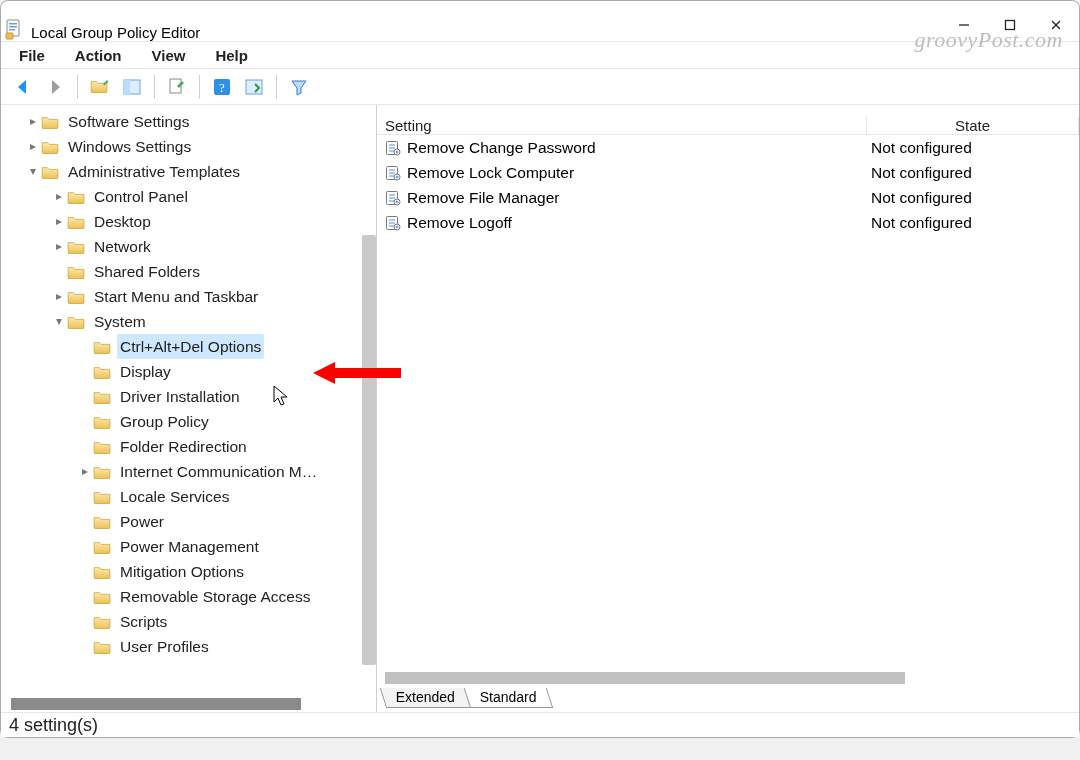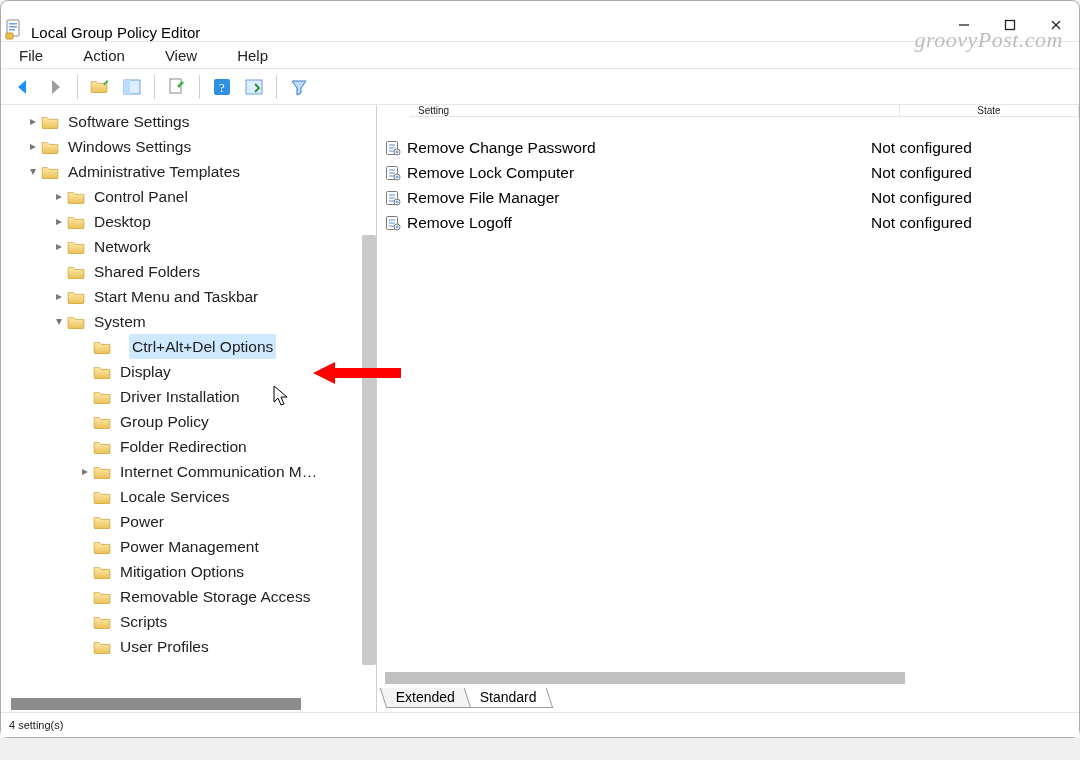--- a/index.html
+++ b/index.html
@@ -42,22 +42,22 @@
     font-family: Georgia, serif; font-style: italic;
     font-size: 22px; color:#bdbdbd; letter-spacing:.5px;
     pointer-events:none;
   }
   
   .menubar {
     height: 28px;
     border-top: 1px solid #e6e6e6;
     border-bottom: 1px solid #e6e6e6;
     display:flex; align-items:center;
-    gap: 36px; padding: 0 16px;
-    font-size: 15px; color:#222;
+    gap: 26px; padding: 0 16px;
+    font-size: 15px; color:#222;font-weight:bold;
   }
   .menuitem { padding: 2px 2px; }
   
   .toolbar {
     height: 36px;
     display:flex; align-items:center;
     padding: 0 8px; gap: 4px;
     border-bottom: 1px solid #e6e6e6;
   }
   .tb-sep { width:1px; height:24px; background:#d0d0d0; margin:0 4px; }
@@ -78,21 +78,21 @@
   .pane-left {
     width: 376px; position:relative;
     border-right:1px solid #d0d0d0;
     display:flex;flex-direction:column;
   }
   .tree-wrap { flex:1; overflow:hidden; position:relative; padding:4px 0 0 0;}
   .tree { font-size:15.5px; color:#222; line-height:25px; }
   .node { display:flex; align-items:center; white-space:nowrap; height:25px;}
   .twisty { width:14px; text-align:center; color:#777; font-size:12px; padding-right:2px;}
   .folder-icon { width:18px; height:14px; margin-right:6px; flex:0 0 18px;}
-  .node.selected .label-text { background:#cde8ff;margin-left:12px; }
+  .node.selected .label-text { background:#cde8ff; }
   .label-text { padding:0 3px; border-radius:2px; }
   .indent-1 { padding-left: 26px;}
   .indent-2 { padding-left: 52px;}
   .indent-3 { padding-left: 78px;}
   
   .vscroll-l {
     position:absolute; right:0; top:130px; width:14px; height:430px;
     background:#c9c9c9; border-radius:2px;
   }
   .hscroll-l {
@@ -101,22 +101,22 @@
   .hscroll-l .thumb{
     position:absolute; left:10px; top:2px; height:12px; width:290px;
     background:#8b8b8b;
   }
 
   
   .pane-right {
     flex:1; display:flex; flex-direction:column; position:relative;
   }
   .listhdr {
-    display:flex; height:30px; align-items:flex-start;
-    font-size:10px; color:#222;margin-left:33px;
+    display:flex; height:30px; align-items:flex-end;
+    font-size:15px; color:#222;
   }
   .listhdr .col {
     border-right:1px solid #e6e6e6;
     border-bottom:1px solid #e6e6e6;
     display:flex;align-items:center; padding:0 8px;
   }
   .col-setting{ width:490px;}
   .col-state{ flex:1; justify-content:center;}
   .listbody { flex:1; position:relative; font-size:15.5px;}
   .row { display:flex; height:25px; align-items:center;}
@@ -139,21 +139,21 @@
     border:1px solid #9a9a9a; border-top:none;
     padding:1px 12px 2px 12px; background:#fff;
     transform: skewX(18deg); margin-right:-1px;
   }
   .tab span{ display:inline-block; transform:skewX(-18deg);}
   .tab.inactive{ background:#f3f3f3;}
 
   
   .statusbar {
     height:24px; display:flex; align-items:center;
-    padding:0 8px; font-size:11px; color:#222;
+    padding:0 8px; font-size:18px; color:#222;
     background:#fff;
   }
 
   
   .arrow-annot {
     position:absolute; left:312px; top:359px; pointer-events:none;
   }
   
   .cursor-annot { position:absolute; left:272px; top:384px; pointer-events:none;}
 </style>

